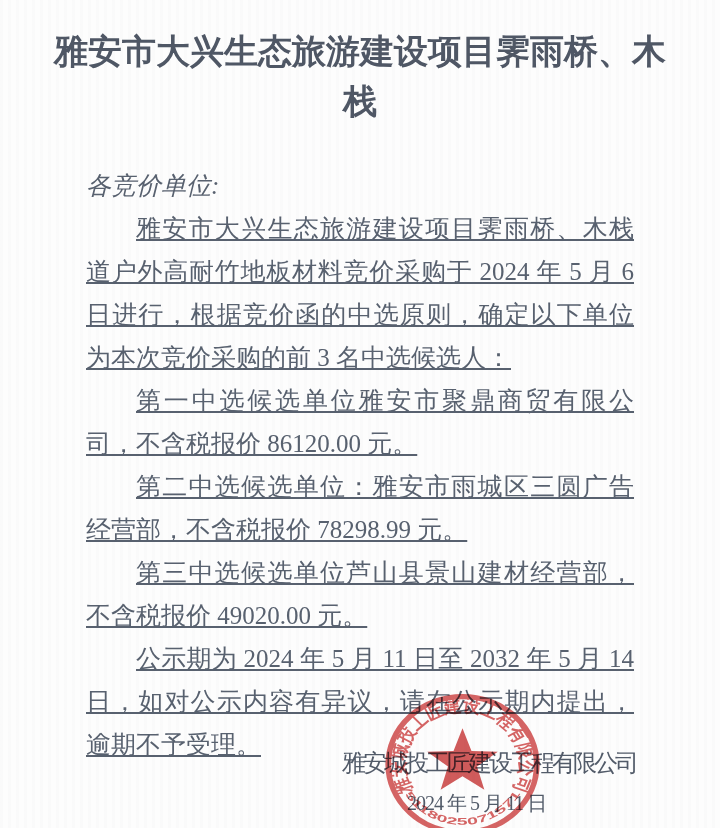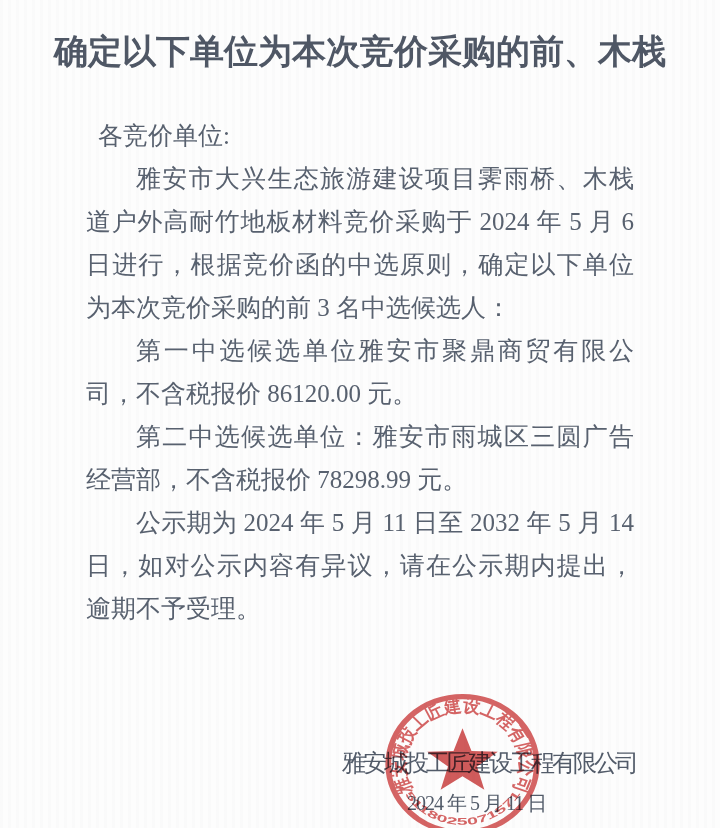--- a/index.html
+++ b/index.html
@@ -27,22 +27,22 @@
     color:#4f5765;
     letter-spacing:0px;
   }
   .body-text{
     margin:38px 86px 0 86px;
     font-size:25px;
     line-height:43px;
     color:#58616f;
     text-align:justify;
   }
-  .salutation{ margin:0 0 0 12px; }
-  .body-text p{ margin:0; text-indent:2em; }
+  .salutation{ margin:0 0 0 0;font-style:italic; }
+  .body-text p{ margin:0; text-indent:2em;text-decoration:underline; }
   .sig-company{
     position:absolute;
     left:341px; top:721px;
     width:296px;
     font-size:24px;
     letter-spacing:-3px;
     color:#525b69;
     white-space:nowrap;
     text-align:center;
   }
@@ -65,28 +65,29 @@
     pointer-events:none;
   }
   .seal text{ font-family:"Liberation Sans", sans-serif; }
 </style>
 </head>
 <body>
 
 <div class="page">
 
   <div class="title">
-    <div>确定以下单位为本次竞价采购的前、木栈</div>
+    <div>雅安市大兴生态旅游建设项目霁雨桥、木栈</div>
   </div>
 
   <div class="body-text">
     <div class="salutation">各竞价单位:</div>
     <p>雅安市大兴生态旅游建设项目霁雨桥、木栈道户外高耐竹地板材料竞价采购于 2024 年 5 月 6 日进行，根据竞价函的中选原则，确定以下单位为本次竞价采购的前 3 名中选候选人：</p>
     <p>第一中选候选单位雅安市聚鼎商贸有限公司，不含税报价 86120.00 元。</p>
     <p>第二中选候选单位：雅安市雨城区三圆广告经营部，不含税报价 78298.99 元。</p>
+    <p>第三中选候选单位芦山县景山建材经营部，不含税报价 49020.00 元。</p>
     <p>公示期为 2024 年 5 月 11 日至 2032 年 5 月 14 日，如对公示内容有异议，请在公示期内提出，逾期不予受理。</p>
   </div>
 
   <div class="sig-company">雅安城投工匠建设工程有限公司</div>
   <div class="sig-date">2024 年 5 月 11 日</div>
 
   <svg class="seal" viewBox="0 0 200 200" preserveAspectRatio="none" aria-hidden="true">
     <defs>
       <path id="ring-path" d="M 39.4,135 A 70,70 0 1 1 160.6,135" fill="none"></path>
       <path id="serial-path" d="M 27.5,133.8 A 80,80 0 0 0 172.5,133.8" fill="none"></path>

